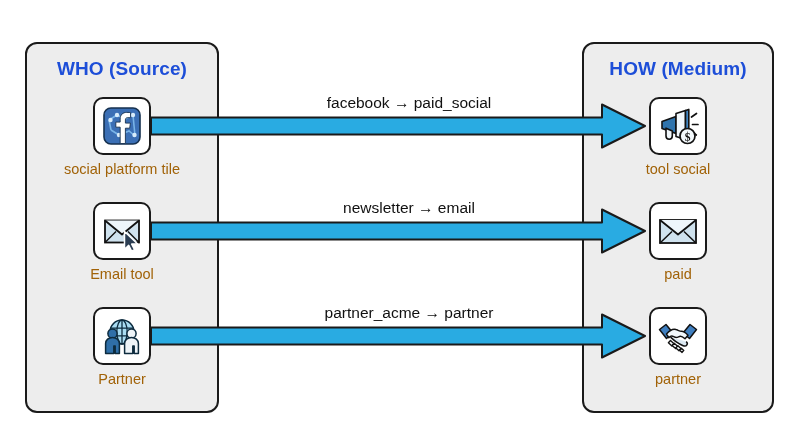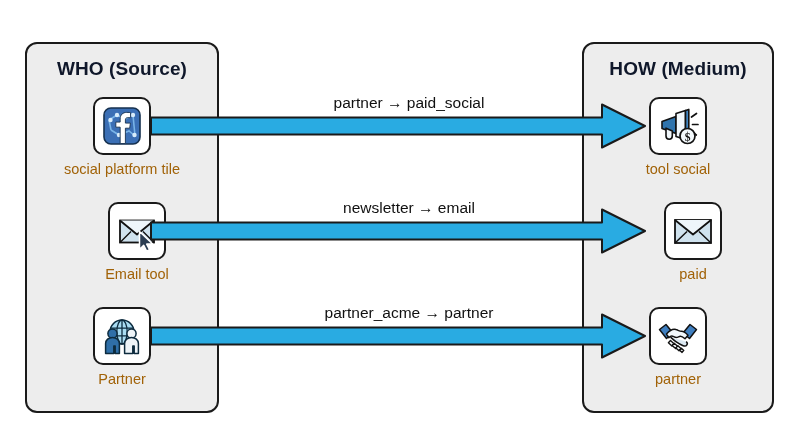--- a/index.html
+++ b/index.html
@@ -31,33 +31,33 @@
   #panel-how  { left: 582px; top: 42px; width: 192px; height: 371px; }
 
   .panel-title {
     position: absolute;
     left: 0;
     top: 14px;
     width: 100%;
     text-align: center;
     font-size: 19px;
     font-weight: bold;
-    color: #0f172a;
+    color: #1d4ed8;
     letter-spacing: 0.1px;
   }
 
   
   .node {
     position: absolute;
     width: 100%;
     left: 0;
     text-align: center;
   }
   .node-r1 { top: 53px; }
-  .node-r2 { top: 158px; padding-left: 15px; }
+  .node-r2 { top: 158px; }
   .node-r3 { top: 263px; }
 
   .tile {
     width: 58px;
     height: 58px;
     margin: 0 auto;
     background: #ffffff;
     border: 2px solid #1a1a1a;
     border-radius: 10px;
     box-sizing: border-box;
@@ -213,21 +213,21 @@
       </div>
       <div class="caption">partner</div>
     </div>
   </div>
 
   <div class="arrow" id="arrow-1">
     <svg width="496" height="46" viewBox="0 0 496 46">
       <path d="M1 14.5 H452 V1.5 L495 23 L452 44.5 V31.5 H1 Z" fill="#29ABE2" stroke="#1a1a1a" stroke-width="2" stroke-linejoin="round"></path>
     </svg>
   </div>
-  <div class="arrow-label" id="label-1">partner → paid_social</div>
+  <div class="arrow-label" id="label-1">facebook → paid_social</div>
 
   <div class="arrow" id="arrow-2">
     <svg width="496" height="46" viewBox="0 0 496 46">
       <path d="M1 14.5 H452 V1.5 L495 23 L452 44.5 V31.5 H1 Z" fill="#29ABE2" stroke="#1a1a1a" stroke-width="2" stroke-linejoin="round"></path>
     </svg>
   </div>
   <div class="arrow-label" id="label-2">newsletter → email</div>
 
   <div class="arrow" id="arrow-3">
     <svg width="496" height="46" viewBox="0 0 496 46">

